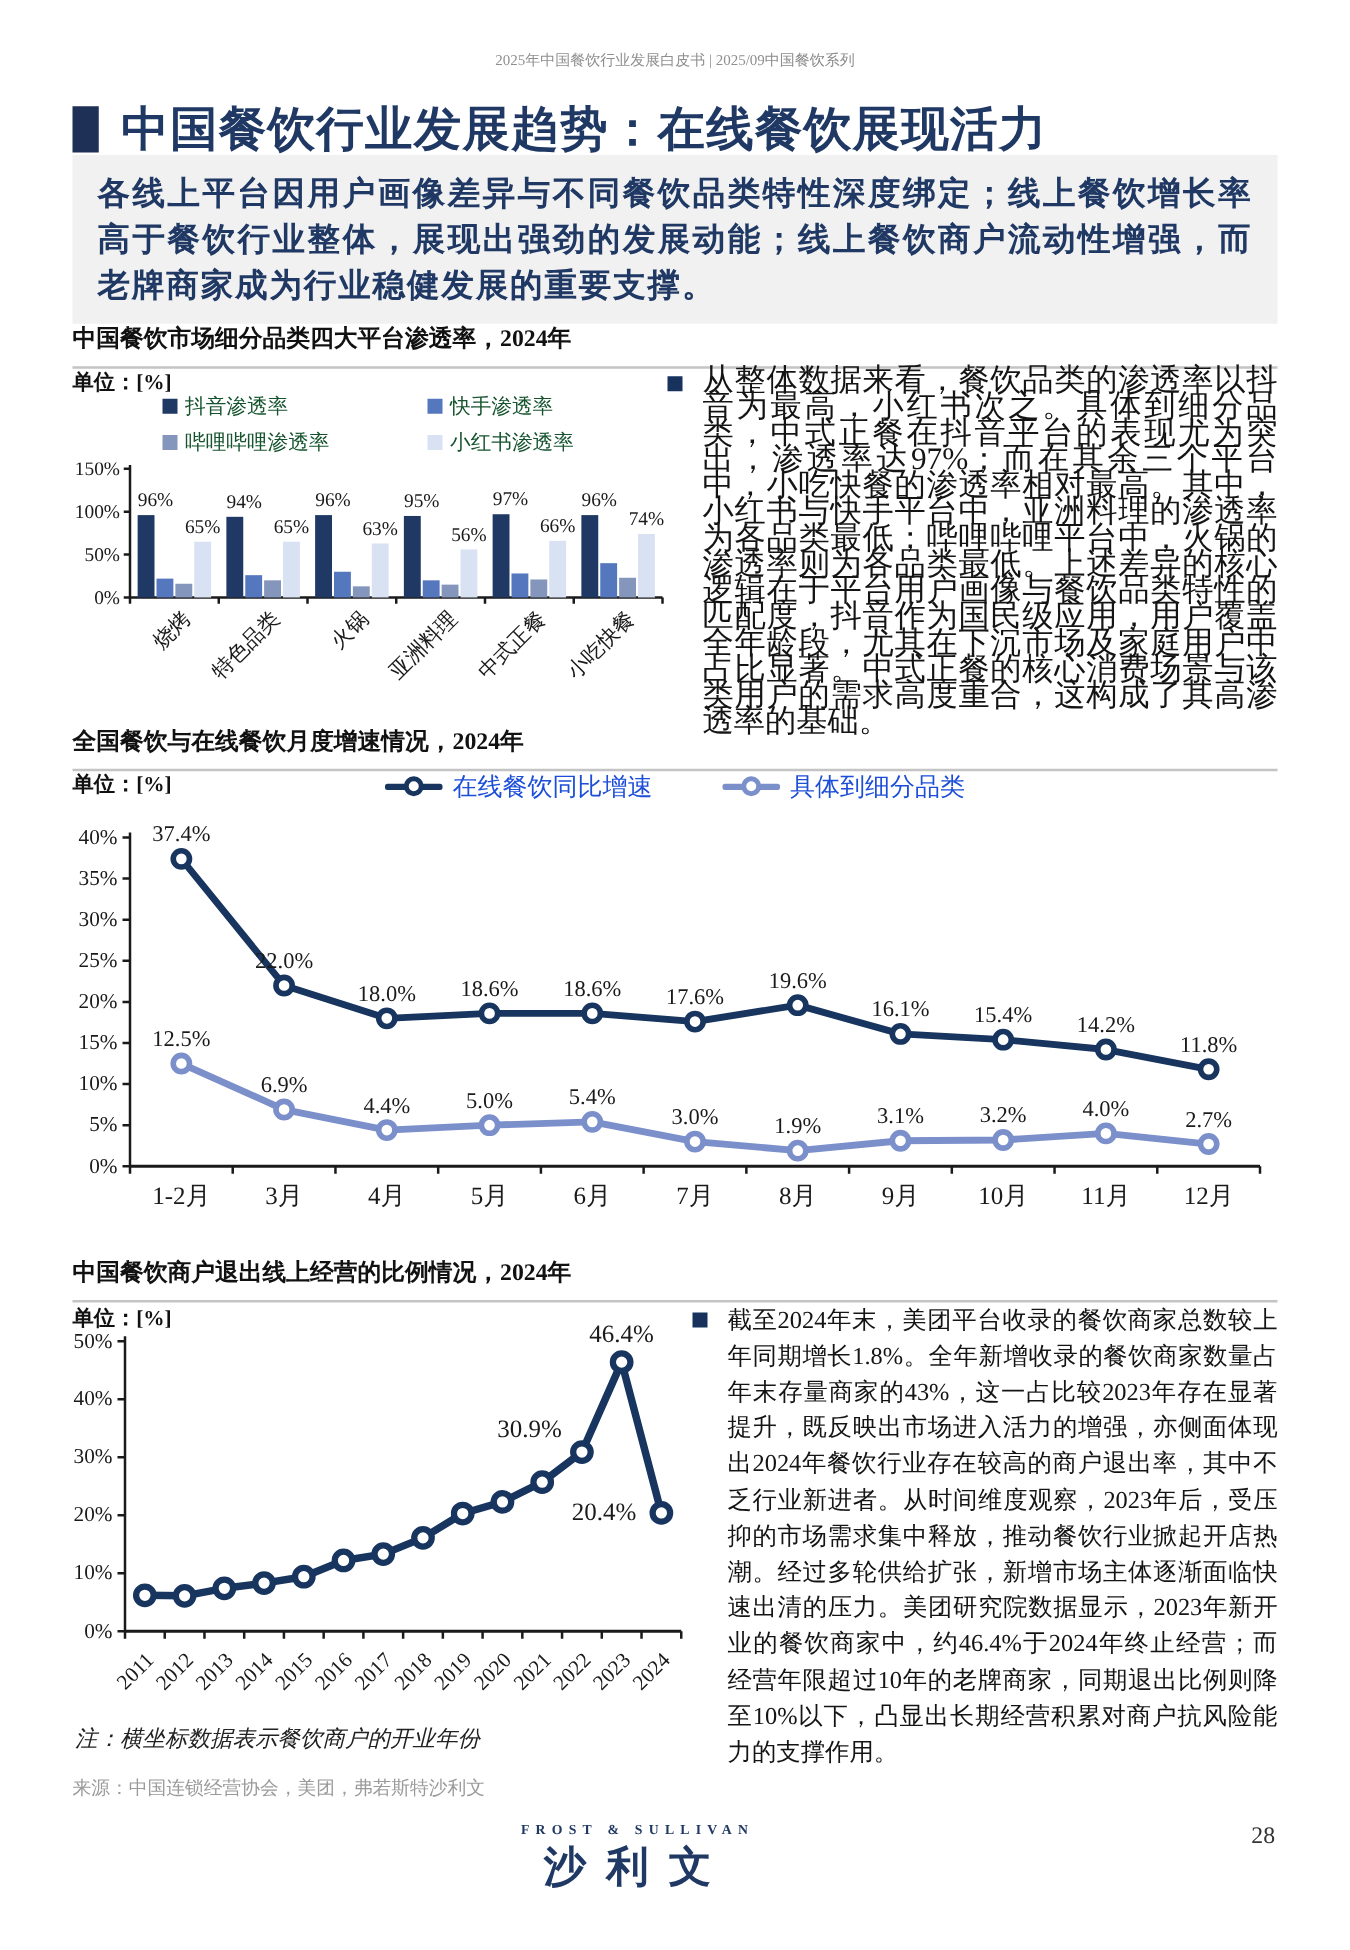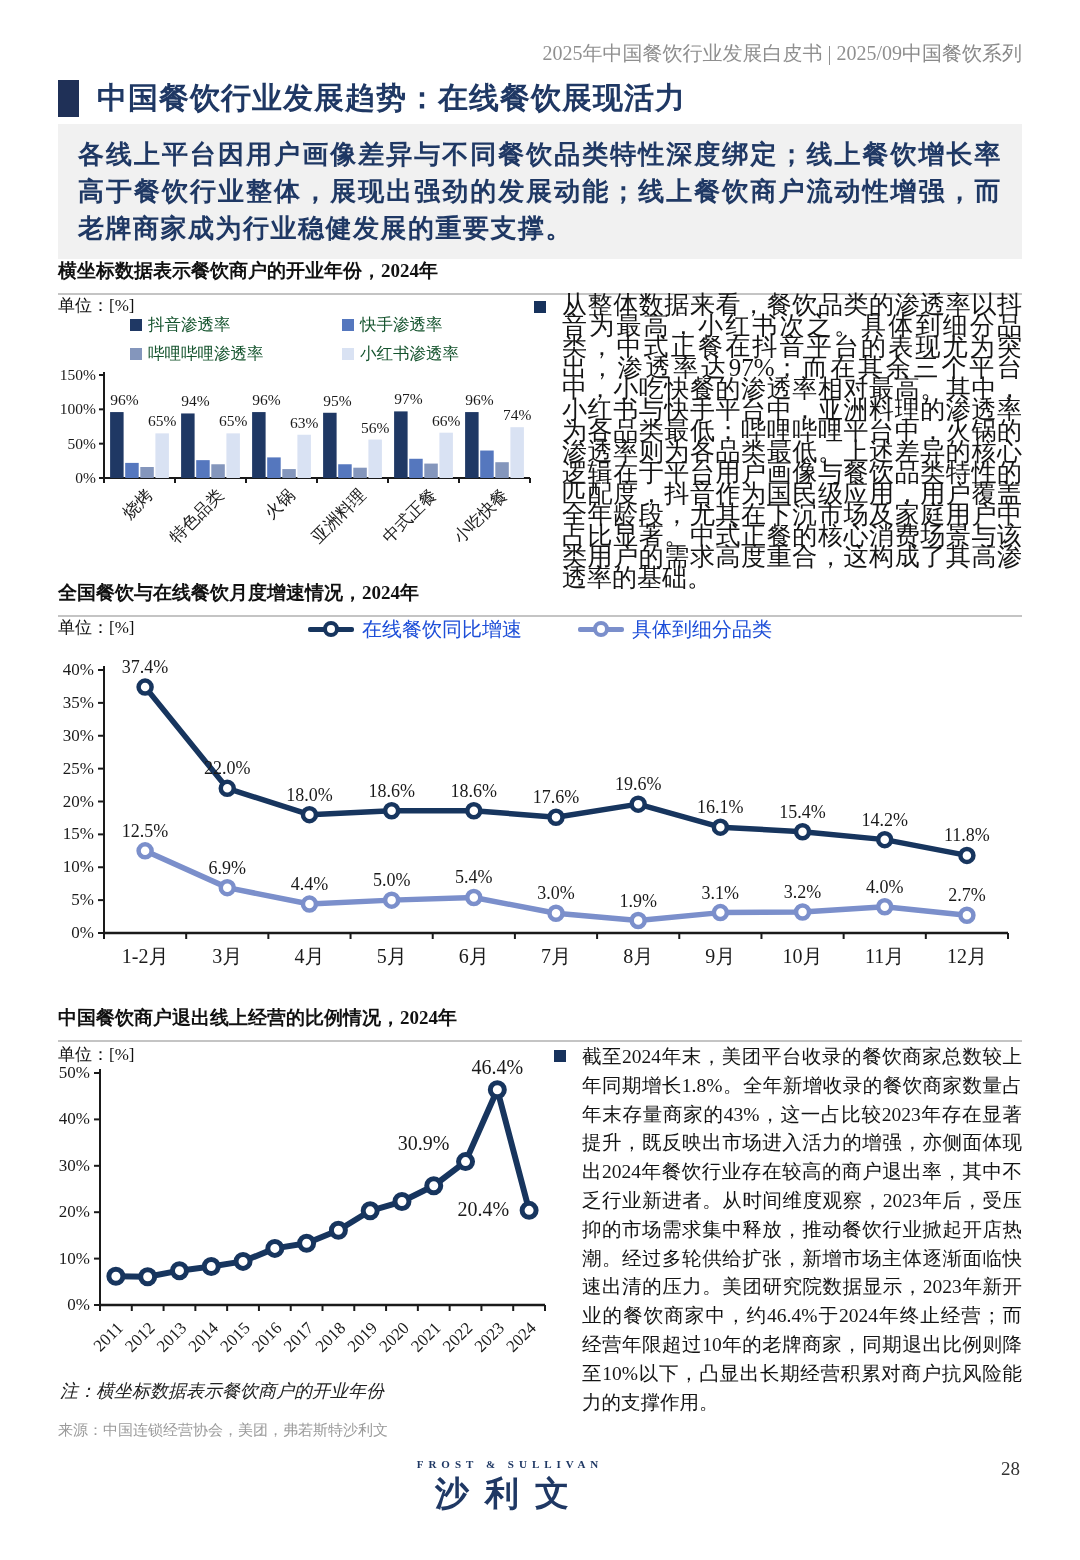--- a/index.html
+++ b/index.html
@@ -1,37 +1,37 @@
 <!DOCTYPE html>
 <html><head>
 <meta charset="utf-8">
 <style>
   html,body{margin:0;padding:0;background:#fff;}
   .page{position:relative;width:1080px;height:1560px;background:#ffffff;overflow:hidden;
         font-family:"Liberation Serif","DejaVu Serif",serif;color:#1a1a1a;}
 
   
-  .header{position:absolute;top:40px;left:58px;width:964px;display:flex;justify-content:flex-end;
-          font-size:20px;color:#8f8f8f;}
+  .header{position:absolute;top:40px;left:58px;width:964px;display:flex;justify-content:center;
+          font-size:12px;color:#8f8f8f;}
   .header .hr-right{color:#8a8a8a;}
 
   
   .title-row{position:absolute;top:78px;left:58px;display:flex;align-items:center;gap:18px;}
   .title-sq{width:21px;height:37px;background:#1F3057;}
-  .page-title{font-size:30px;font-weight:bold;color:#1F3864;letter-spacing:1px;}
+  .page-title{font-size:38px;font-weight:bold;color:#1F3864;letter-spacing:1px;}
 
   
   .summary{position:absolute;top:124px;left:58px;width:924px;background:#F1F1F1;
            padding:12px 20px 12px 20px;font-size:26px;font-weight:bold;color:#1F3864;
            line-height:37px;text-align:justify;letter-spacing:1.5px;}
 
   
   .section{position:absolute;left:58px;width:964px;}
   .sec-title{font-size:19px;font-weight:bold;color:#111;padding-bottom:9px;border-bottom:2px solid #C4C4C4;}
-  .unit{font-size:17px;font-weight:normal;color:#111;text-align:right;}
+  .unit{font-size:17px;font-weight:bold;color:#111;text-align:right;}
   #chart1{top:258px;height:322px;}
   #chart2{top:580px;height:424px;}
   #chart3{top:1005px;height:455px;}
 
   #chart1 .unit{position:absolute;top:36px;left:0;}
   #legend1{position:absolute;top:56px;left:72px;display:grid;grid-template-columns:212px auto;row-gap:7px;}
   .lg1-item{display:flex;align-items:center;gap:6px;font-size:16.5px;color:#14532d;}
   .lg1-swatch{width:12px;height:12px;display:inline-block;flex:0 0 auto;}
   #bar-svg{position:absolute;top:112px;left:0;}
 
@@ -75,21 +75,21 @@
   </div>
 
   <div class="title-row">
     <div class="title-sq"></div>
     <div class="page-title">中国餐饮行业发展趋势：在线餐饮展现活力</div>
   </div>
 
   <div class="summary">各线上平台因用户画像差异与不同餐饮品类特性深度绑定；线上餐饮增长率高于餐饮行业整体，展现出强劲的发展动能；线上餐饮商户流动性增强，而老牌商家成为行业稳健发展的重要支撑。</div>
 
   <div class="section" id="chart1">
-    <div class="sec-title">横坐标数据表示餐饮商户的开业年份，2024年</div>
+    <div class="sec-title">中国餐饮市场细分品类四大平台渗透率，2024年</div>
     <div class="unit">单位：[%]</div>
     <div id="legend1">
         <div class="lg1-item">
           <span class="lg1-swatch" style="background: rgb(31, 56, 100);"></span>
           <span>抖音渗透率</span>
         </div>
         <div class="lg1-item">
           <span class="lg1-swatch" style="background: rgb(85, 119, 190);"></span>
           <span>快手渗透率</span>
         </div>

